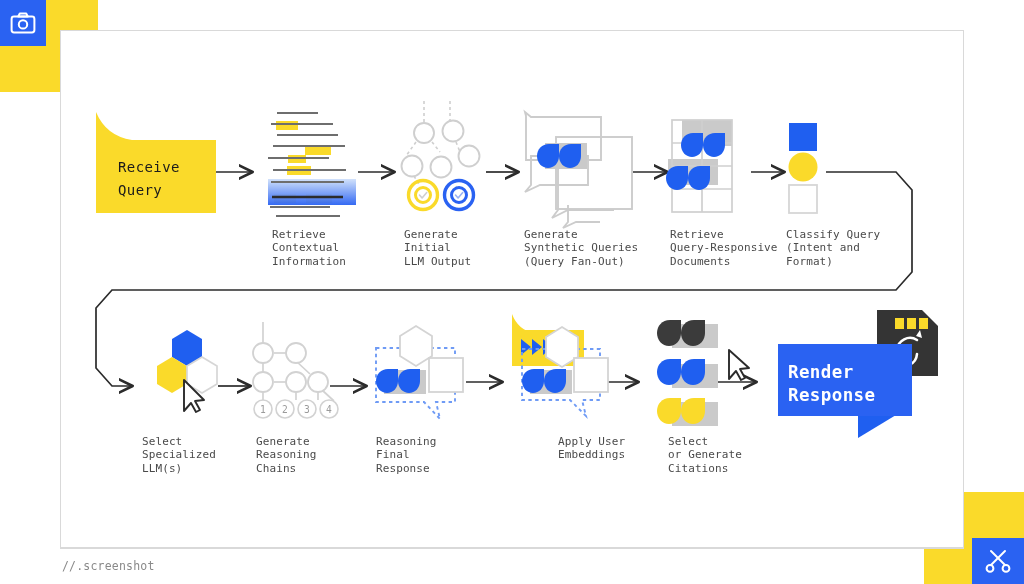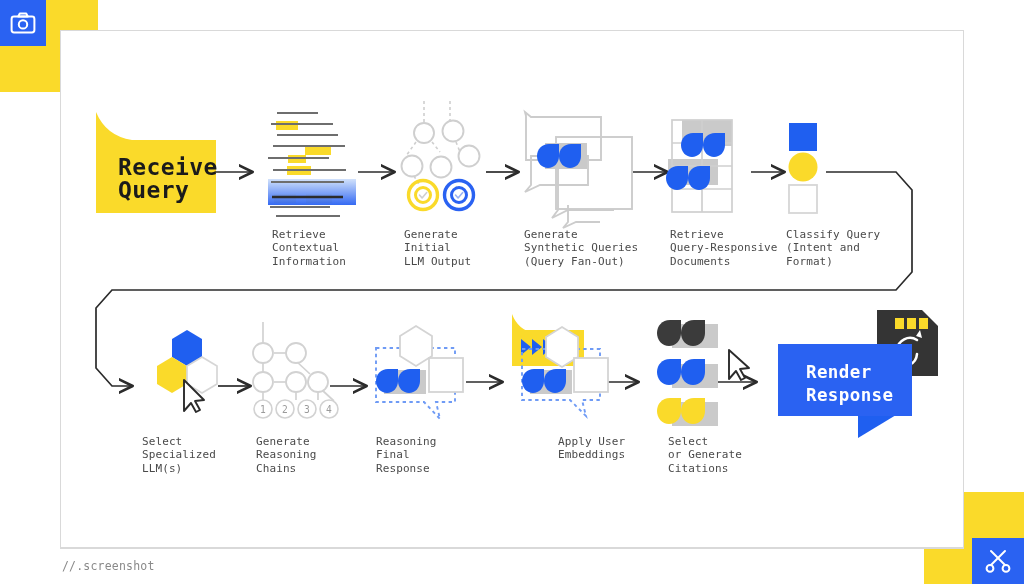--- a/index.html
+++ b/index.html
@@ -66,34 +66,34 @@
     color:#4a4a4a;
     letter-spacing: 0.1px;
     white-space: pre-line;
   }
 
   
   .callout-yellow {
     position:absolute;
     background: var(--yellow);
     color:#1b1b1b;
-    font-weight: 700;
-    font-size: 23px;
+    font-weight: 400;
+    font-size: 14px;
     line-height: 23px;
     padding: 16px 8px 0 22px;
     letter-spacing: 0.4px;
   }
   .callout-blue {
     position:absolute;
     background: var(--blue);
     color:#ffffff;
     font-weight: 700;
     font-size: 17.5px;
     line-height: 23px;
-    padding: 17px 0 0 28px;
+    padding: 17px 0 0 10px;
     letter-spacing: 0.4px;
   }
 
   :root{
     --yellow: #fada2a;
     --blue: #2a62f2;
     --gray-line:#c9c9c9;
     --dark:#3b3b3b;
     --arrow:#2b2b2b;
   }

